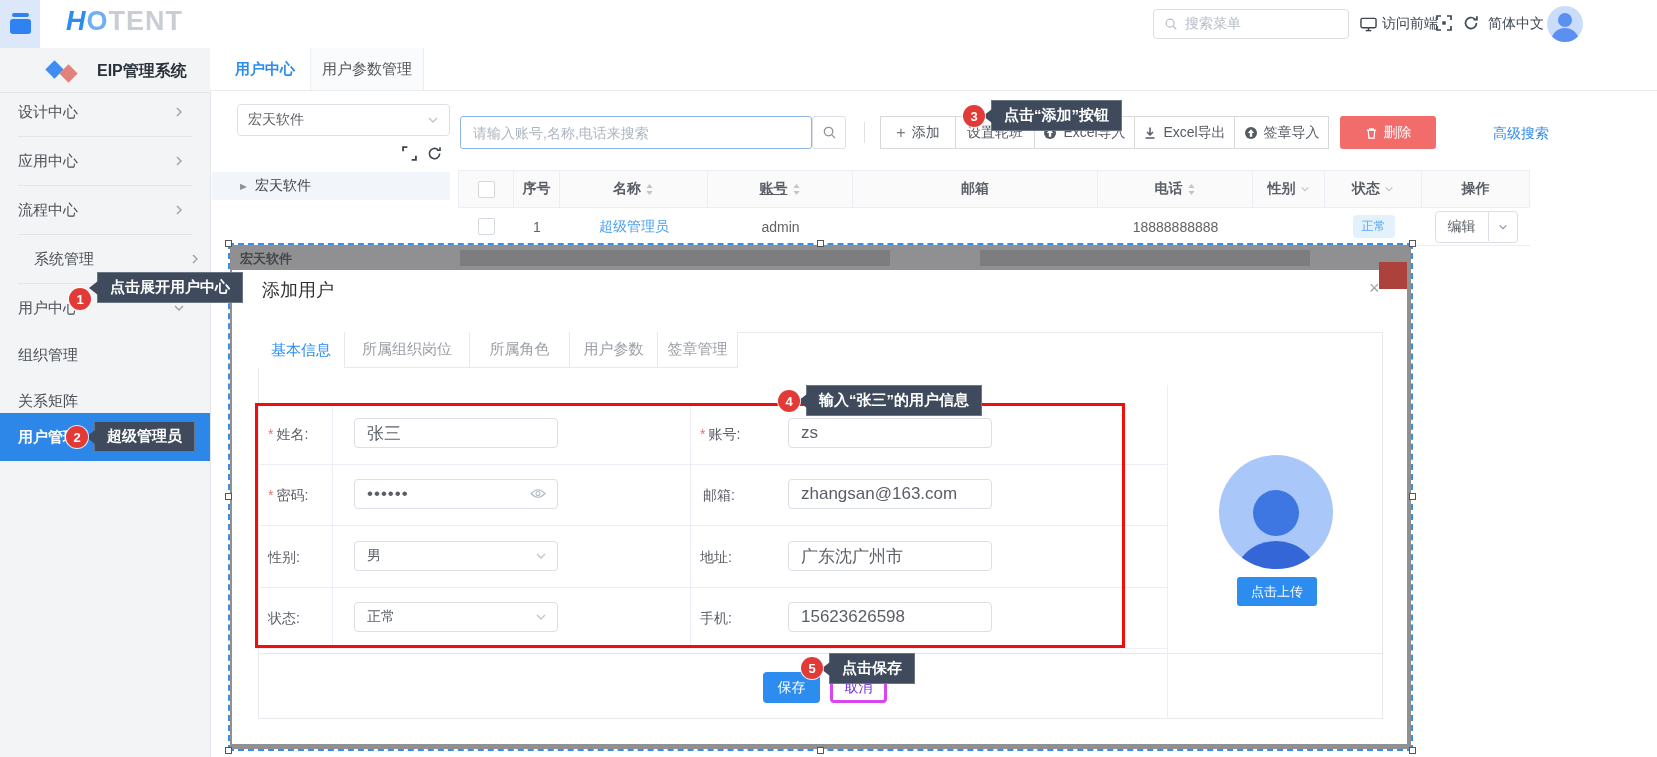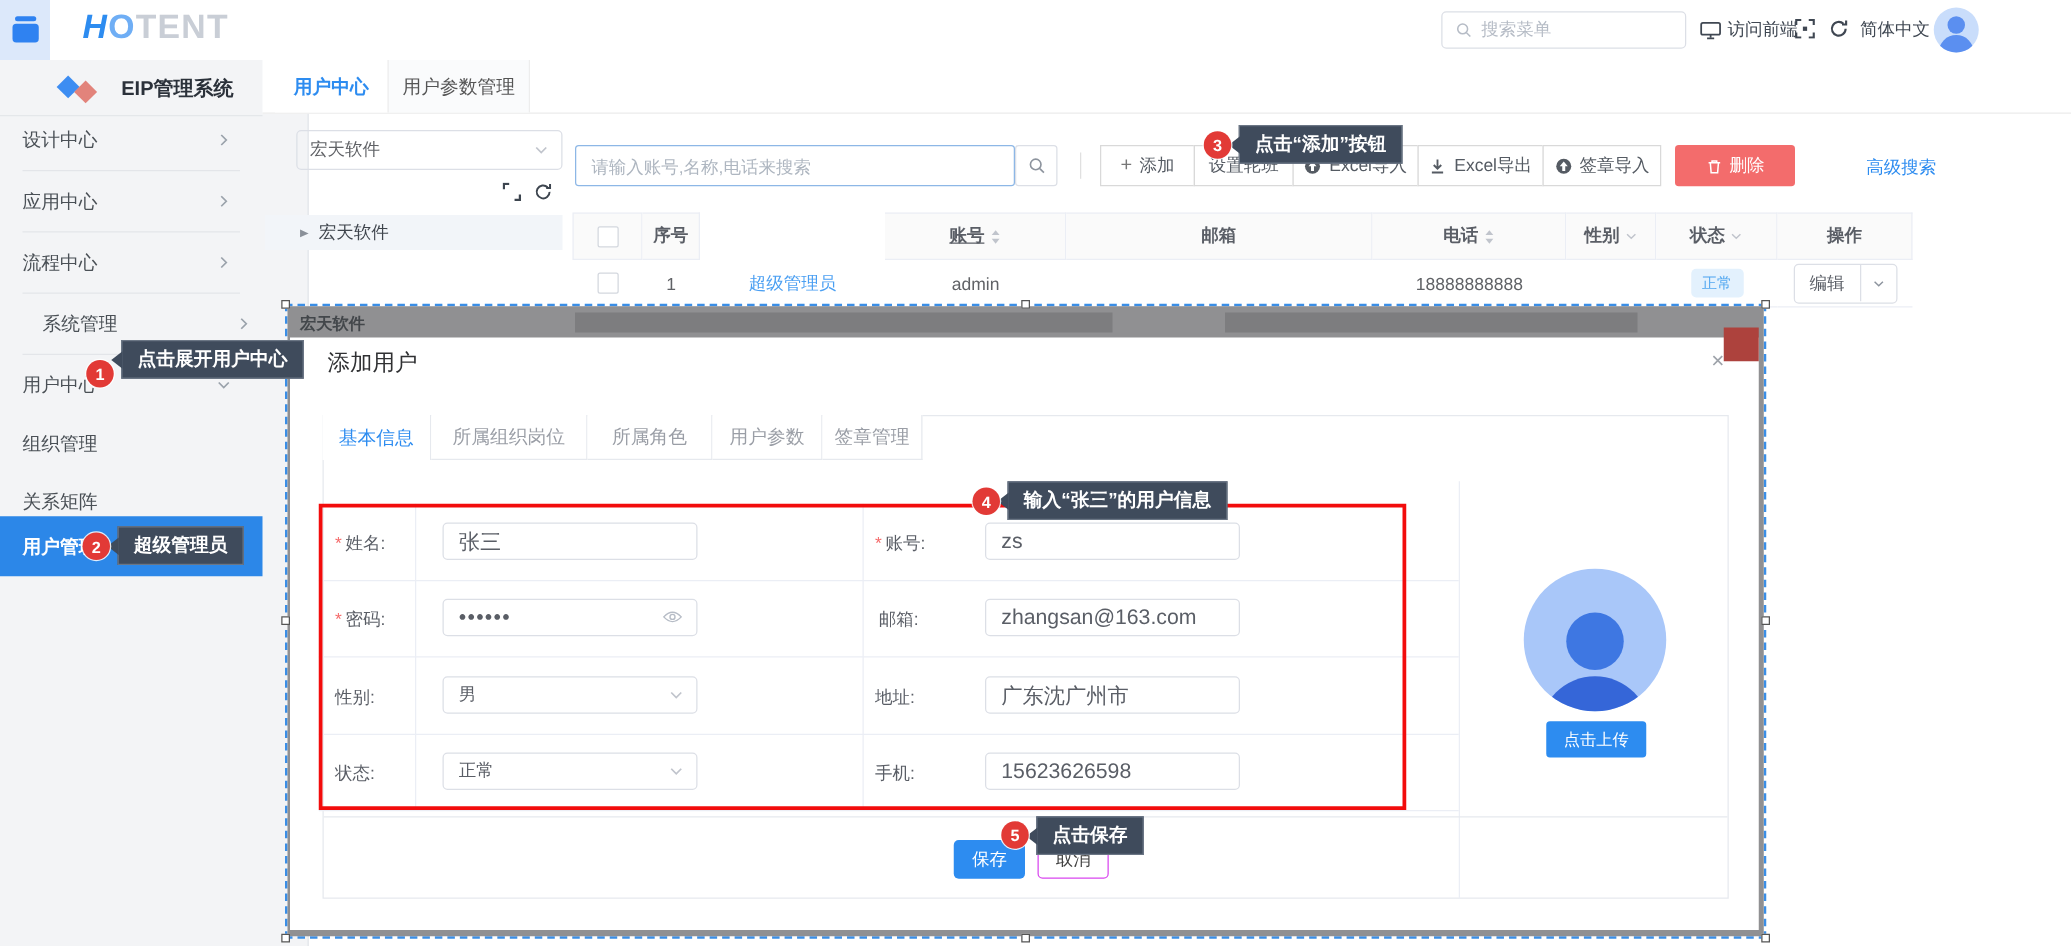--- a/index.html
+++ b/index.html
@@ -20,21 +20,21 @@
   .logo .rest{color:#c9ced6;}
   .hdr-search{left:1153px;top:9px;width:196px;height:30px;border:1px solid #dcdfe6;border-radius:4px;
     display:flex;align-items:center;padding:0 10px;box-sizing:border-box;color:#b6bcc6;}
   .hdr-search span{margin-left:7px;font-size:14px;}
   .hdr-item{top:15px;color:#3f4752;font-size:14px;display:flex;align-items:center;gap:5px;}
   .hdr-avatar{left:1547px;top:6px;width:36px;height:36px;border-radius:50%;background:#c9ddfb;overflow:hidden;}
   .hdr-avatar .head{position:absolute;left:11px;top:7px;width:14px;height:14px;border-radius:50%;background:#5b8ff0;}
   .hdr-avatar .body{position:absolute;left:4px;top:22px;width:28px;height:18px;border-radius:14px 14px 2px 2px;background:#5b8ff0;}
 
   
-  .sidebar{left:0;top:48px;width:210px;height:709px;background:#f3f4f6;border-right:1px solid #e2e5e9;padding-left:36px;}
+  .sidebar{left:0;top:48px;width:210px;height:709px;background:#f3f4f6;border-right:1px solid #e2e5e9;}
   .sb-title{left:0;top:0;width:210px;height:44px;border-bottom:1px solid #e4e7ea;}
   .diamond{position:absolute;width:13px;height:13px;transform:rotate(45deg);}
   .sb-title-text{position:absolute;left:97px;top:13px;font-size:16px;font-weight:bold;color:#2b313a;}
   .sb-item{left:0;width:210px;height:46px;display:flex;align-items:center;color:#4a5056;font-size:15px;}
   .sb-item .lbl{margin-left:18px;}
   .sb-item .chev{position:absolute;right:25px;color:#9aa2ab;}
   .sb-div{left:18px;width:174px;height:1px;background:#e3e5e9;}
   .sb-active{left:0;top:365px;width:210px;height:48px;background:#2c87e8;display:flex;align-items:center;}
   .sb-active .lbl{margin-left:18px;color:#fff;font-weight:bold;font-size:15px;}
 
@@ -106,21 +106,21 @@
   .f-select{position:absolute;width:204px;height:30px;border:1px solid #dcdfe6;border-radius:4px;box-sizing:border-box;
     display:flex;align-items:center;justify-content:space-between;padding:0 10px 0 12px;font-size:14px;color:#5a5e66;background:#fff;z-index:46;}
   .f-eye{position:absolute;z-index:47;color:#b6bcc6;}
   .avatar-big{left:1219px;top:455px;width:114px;height:114px;border-radius:50%;background:#a9c7f9;overflow:hidden;z-index:46;}
   .avatar-big .head{position:absolute;left:34px;top:35px;width:46px;height:46px;border-radius:50%;background:#3e77e2;}
   .avatar-big .body{position:absolute;left:13px;top:86px;width:88px;height:52px;border-radius:44px 44px 4px 4px;background:#3566d8;}
   .upload-btn{left:1237px;top:577px;width:80px;height:29px;background:#2d8cf0;border-radius:3px;color:#fff;font-size:13px;
     display:flex;align-items:center;justify-content:center;z-index:46;}
   .save-btn{left:763px;top:672px;width:57px;height:31px;background:#2d8cf0;border-radius:4px;color:#fff;font-size:14px;
     display:flex;align-items:center;justify-content:center;z-index:46;}
-  .cancel-btn{left:830px;top:672px;width:57px;height:31px;background:#fff;border:1px solid #d946ef;border-radius:4px;color:#404040;
+  .cancel-btn{left:830px;top:672px;width:57px;height:31px;background:#fff;border:3px solid #d946ef;border-radius:4px;color:#6d28d9;
     font-size:14px;display:flex;align-items:center;justify-content:center;box-sizing:border-box;z-index:46;}
   .handle{position:absolute;width:7px;height:7px;background:#fff;border:1px solid #555;box-sizing:border-box;z-index:52;}
 
   
   .badge{position:absolute;width:22px;height:22px;border-radius:50%;background:#e23a36;color:#fff;font-size:13px;font-weight:bold;
     display:flex;align-items:center;justify-content:center;z-index:61;box-shadow:0 0 0 1px rgba(255,255,255,.85);}
   .tip{position:absolute;background:#3f4b5c;border:1px solid #6b7685;color:#fff;font-size:15px;font-weight:bold;
     padding:5px 12px;white-space:nowrap;z-index:60;}
   .tip:before{content:"";position:absolute;left:-9px;top:50%;margin-top:-7px;border:7px solid transparent;
     border-right:9px solid #3f4b5c;border-left:0;}
@@ -316,20 +316,27 @@
   <div class="abs adv-link">
     <span>高级搜索</span>
   </div>
 
   <div class="th" style="left:458px;width:56px;border-left:1px solid #ebeef5;">
     <span class="cb"></span>
   </div>
   <div class="th" style="left:514px;width:46px;">
     <span>序号</span>
   </div>
+  <div class="th" style="left:560px;width:148px;">
+    <span>名称</span>
+    <svg class="sort" width="9" height="13" viewBox="0 0 10 14">
+        <path d="M5 1 L8.5 5.3 H1.5 Z" fill="#c0c4cc"></path>
+        <path d="M5 13 L1.5 8.7 H8.5 Z" fill="#c0c4cc"></path>
+      </svg>
+  </div>
   <div class="th" style="left:708px;width:145px;text-decoration:underline;">
     <span>账号</span>
     <svg class="sort" width="9" height="13" viewBox="0 0 10 14">
         <path d="M5 1 L8.5 5.3 H1.5 Z" fill="#c0c4cc"></path>
         <path d="M5 13 L1.5 8.7 H8.5 Z" fill="#c0c4cc"></path>
       </svg>
   </div>
   <div class="th" style="left:853px;width:245px;">
     <span>邮箱</span>
   </div>

